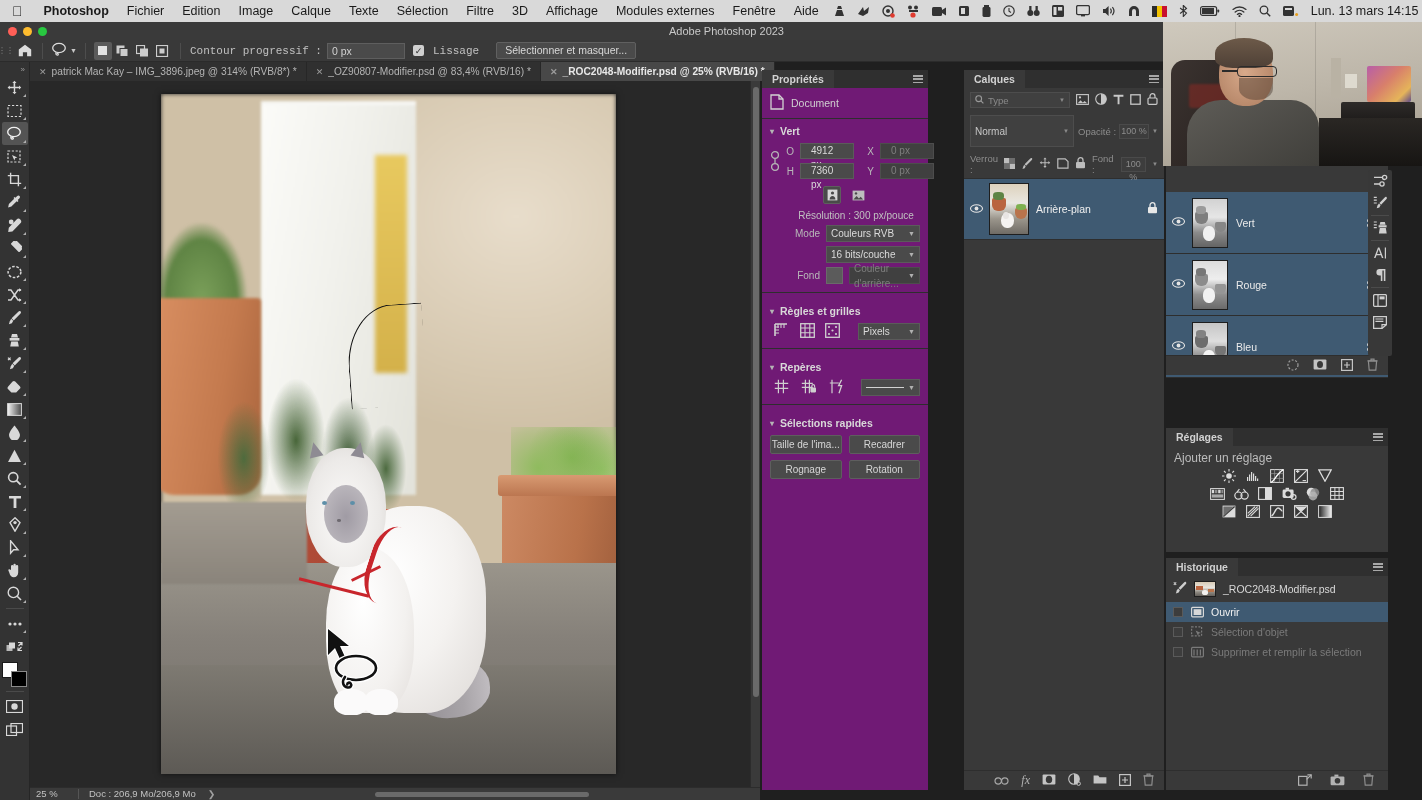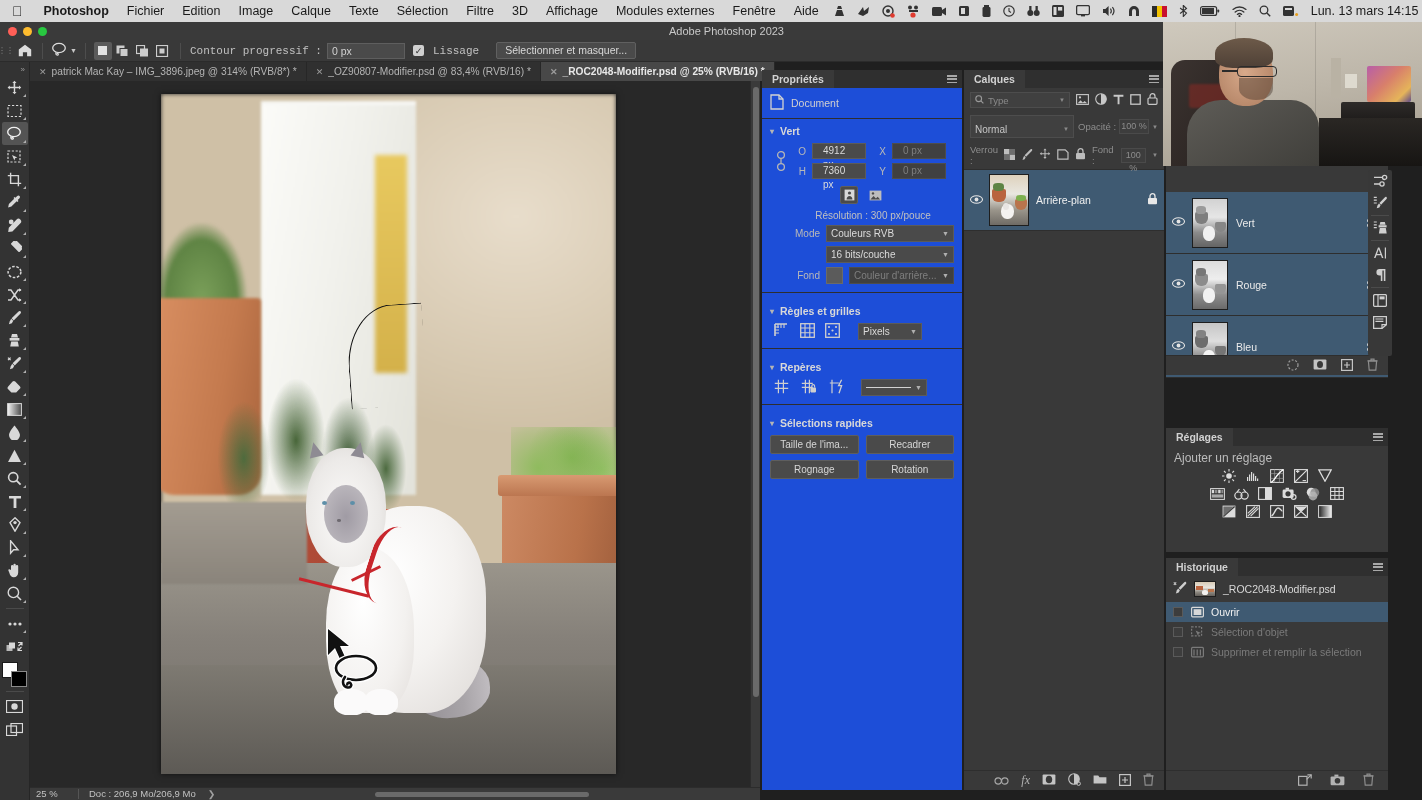--- a/index.html
+++ b/index.html
@@ -296,21 +296,21 @@
     padding:0 10px; display:flex; align-items:center; font-size:10.5px;
     color:#d2d2d2; background:#393939; font-weight:bold;
   }
   .panel-menu {
     position:absolute; right:5px; top:5px; width:10px; height:8px;
     display:flex; flex-direction:column; justify-content:space-between;
   }
   .panel-menu i{display:block;height:1.5px;background:#a8a8a8;}
 
   
-  #props { left:2px; top:8px; width:200px; height:720px; background:#1d4ed8; }
+  #props { left:2px; top:8px; width:166px; height:720px; background:#701a75; }
   .prop-head {
     display:flex; align-items:center; gap:7px; padding:6px 8px;
     border-bottom:1px solid #2e2e2e;
   }
   .prop-head .label{font-size:10.5px;color:#d0d0d0;}
   .sect-title {
     display:flex; align-items:center; gap:6px; padding:6px 8px 4px 8px;
     font-size:10.5px; color:#d8d8d8; font-weight:bold;
   }
   .chev{font-size:8px;color:#b5b5b5;}
@@ -348,23 +348,23 @@
   }
   .searchbox {
     flex:1; height:16px; background:#404040; border:1px solid #4d4d4d;
     display:flex; align-items:center; gap:4px; padding:0 4px;
     color:#8a8a8a; font-size:9.5px;
   }
   .lay-row2 {
     display:flex; align-items:center; gap:4px; padding:3px 6px;
   }
   .blendsel {
-    flex:1; height:23px; background:#404040; border:1px solid #4d4d4d;
+    flex:1; height:32px; background:#404040; border:1px solid #4d4d4d;
     color:#c6c6c6; font-size:10px; line-height:15px; padding:0 4px;
-    display:flex; align-items:flex-end; justify-content:space-between;
+    display:flex; align-items:center; justify-content:space-between;
   }
   .opa { display:flex; align-items:center; gap:3px; font-size:9.5px; color:#8d8d8d;}
   .opa .v{ width:30px; height:15px; border:1px solid #4a4a4a; background:#3d3d3d;
     color:#8d8d8d; text-align:center; line-height:13px; font-size:9px;}
   .lock-row{display:flex;align-items:center;gap:6px;padding:3px 6px;font-size:9.5px;color:#8d8d8d;}
   .layer-item {
     display:flex; align-items:center; gap:7px; padding:4px 6px;
     background:#3f5a72; border-top:1px solid #2e2e2e; border-bottom:1px solid #2e2e2e;
   }
   .layer-thumb {

